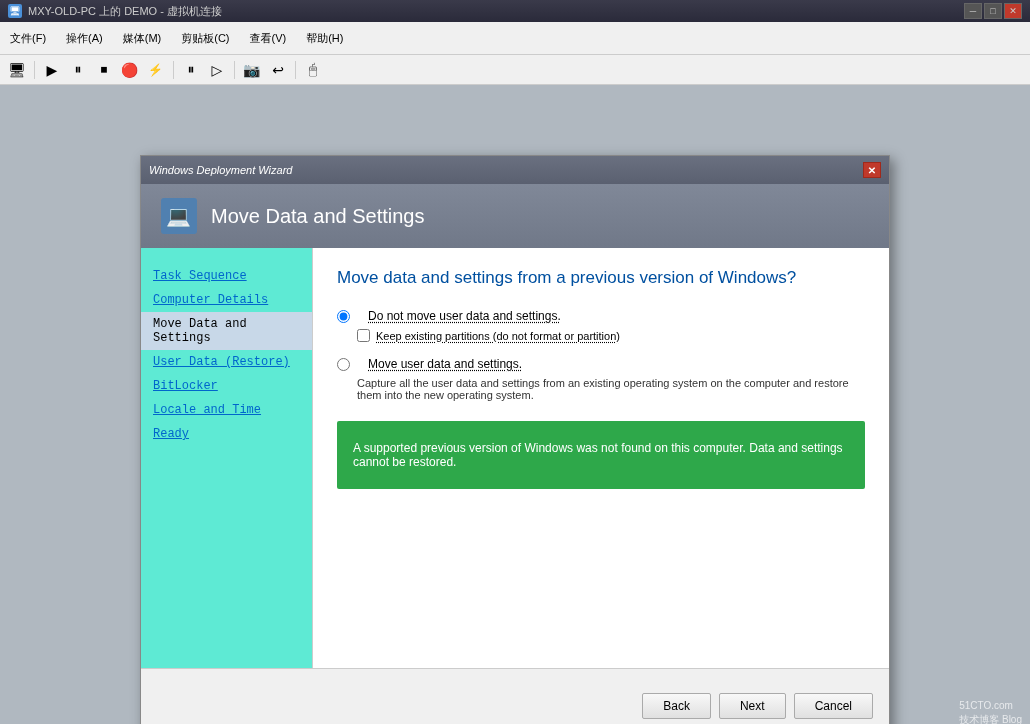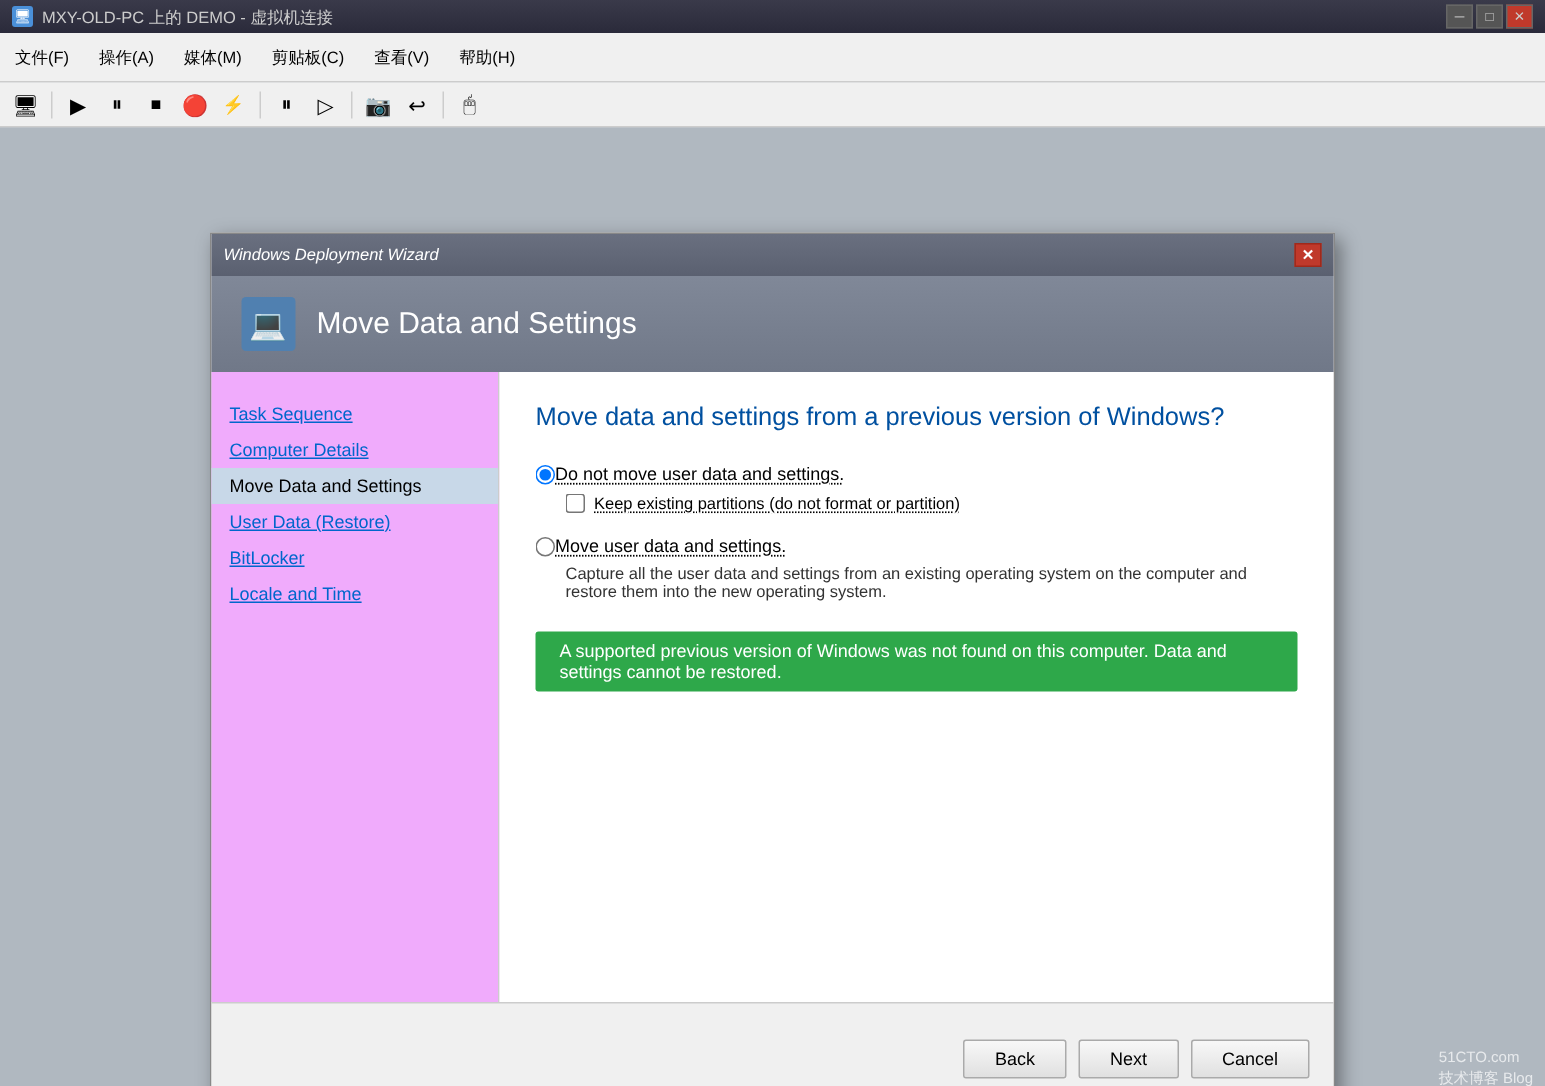--- a/index.html
+++ b/index.html
@@ -172,24 +172,25 @@
     }
 
     
     .dialog-body {
       display: flex;
       min-height: 420px;
     }
 
     
     .wizard-sidebar {
-      width: 192px;
-      background: #f0abfc;
+      width: 172px;
+      background: #5eead4;
       padding: 16px 0;
       border-right: 1px solid #ccc;
+      font-family: Liberation Mono, monospace;
     }
     .wizard-sidebar-item {
       padding: 5px 12px;
       font-size: 12px;
       color: #0066cc;
       cursor: pointer;
       text-decoration: underline;
     }
     .wizard-sidebar-item.active {
       background: #c8d8e8;
@@ -206,21 +207,21 @@
     }
     .wizard-question {
       color: #0050a0;
       font-size: 17px;
       font-weight: normal;
       margin-bottom: 20px;
     }
     .radio-option {
       display: flex;
       align-items: flex-end;
-      gap: 0;
+      gap: 18px;
       margin-bottom: 6px;
     }
     .radio-option input[type="radio"] {
       margin-top: 2px;
       cursor: pointer;
     }
     .radio-label {
       font-size: 12px;
       color: #000;
       text-decoration: underline dotted;
@@ -246,21 +247,21 @@
       font-size: 11px;
       color: #000;
       text-decoration: underline dotted;
       text-underline-offset: 2px;
     }
 
     
     .info-box {
       background: #2ea84a;
       color: white;
-      padding: 6px 16px;
+      padding: 20px 16px;
       font-size: 12px;
       margin-top: 20px;
       border-radius: 2px;
     }
 
     
     .dialog-footer {
       background: #f0f0f0;
       border-top: 1px solid #ccc;
       padding: 24px 16px;
@@ -347,20 +348,21 @@
 
     <div class="dialog-body">
 
       <div class="wizard-sidebar">
         <div class="wizard-sidebar-item">Task Sequence</div>
         <div class="wizard-sidebar-item">Computer Details</div>
         <div class="wizard-sidebar-item active">Move Data and Settings</div>
         <div class="wizard-sidebar-item">User Data (Restore)</div>
         <div class="wizard-sidebar-item">BitLocker</div>
         <div class="wizard-sidebar-item">Locale and Time</div>
+        <div class="wizard-sidebar-item">Ready</div>
       </div>
 
       <div class="wizard-content">
 
         <div class="wizard-question">Move data and settings from a previous version of Windows?</div>
 
         <div class="radio-option">
           <input type="radio" name="movedata" id="opt1" checked="" style="">
           <label for="opt1" class="radio-label">Do not move user data and settings.</label>
         </div>

